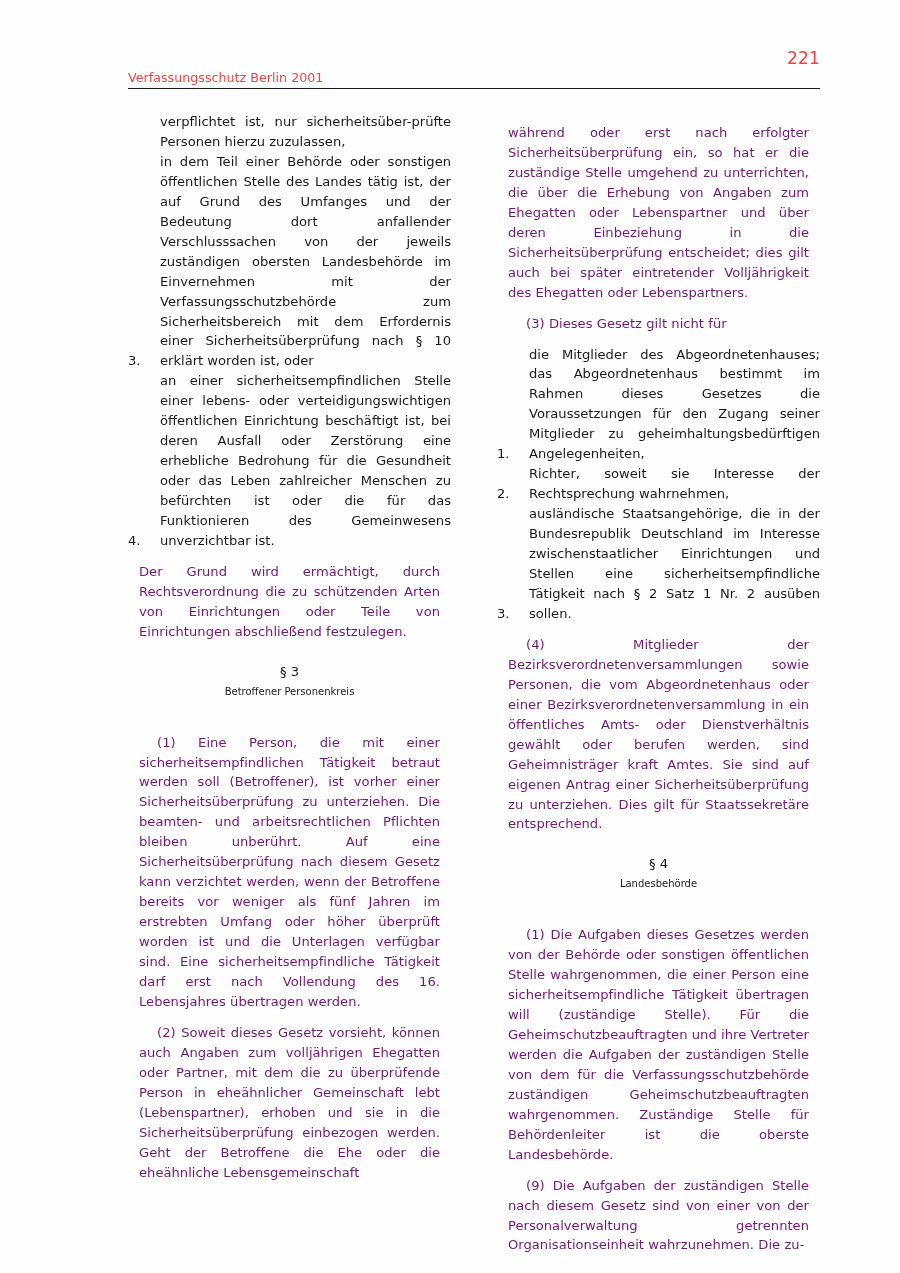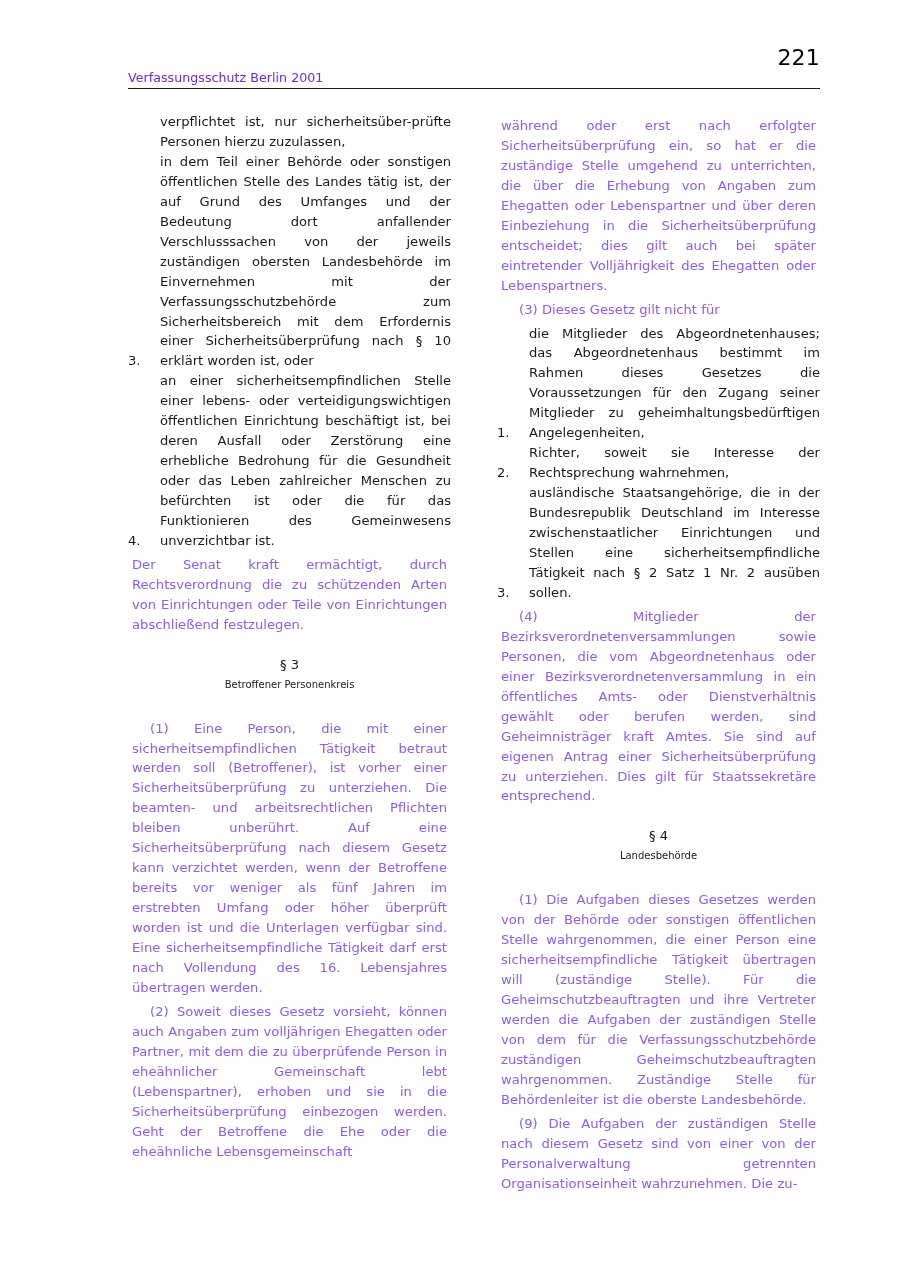--- a/index.html
+++ b/index.html
@@ -27,58 +27,58 @@
 
   
   .page-header {
     position: absolute;
     left: 128px;
     top: 48px;
     width: 692px;
   }
   .folio {
     text-align: right;
-    font-size: 22px;
+    font-size: 17px;
     line-height: 20px;
-    color: #000000;
+    color: #ef4444;
     letter-spacing: 0.2px;
   }
   .running-title-row {
     margin-top: 2px;
     border-bottom: 1.6px solid #1a1a1a;
     padding-bottom: 2px;
   }
   .running-title {
     font-size: 12.6px;
     line-height: 16px;
-    color: #6d28d9;
+    color: #ef4444;
     letter-spacing: 0.05px;
     white-space: nowrap;
   }
 
   
   .columns {
     position: absolute;
     left: 128px;
     top: 112px;
     width: 692px;
     display: flex;
     justify-content: space-between;
   }
   .col {
     width: 323px;
   }
 
   p.para {
-    margin: 4px;
+    margin: 11px;
     font-size: 13.1px;
     line-height: 19.95px;
     text-align: justify;
     text-justify: inter-word;
-    color: #8b5cf6;
+    color: #701a75;
     letter-spacing: 0.02px;
     -webkit-hyphens: none;
     hyphens: none;
     word-spacing: 0.1px;
   }
   p.para.indent {
     text-indent: 18px;
   }
   p.para.flush {
     text-indent: 0;
@@ -152,21 +152,21 @@
       <div class="li">
         <span class="li-num">3.</span>
         <p class="li-body">in dem Teil einer Behörde oder sonstigen öffentlichen Stelle des Landes tätig ist, der auf Grund des Umfanges und der Bedeutung dort anfallender Verschlusssachen von der jeweils zuständigen obersten Landesbehörde im Einvernehmen mit der Verfassungsschutzbehörde zum Sicherheitsbereich mit dem Erfordernis einer Sicherheitsüberprüfung nach § 10 erklärt worden ist, oder</p>
       </div>
 
       <div class="li">
         <span class="li-num">4.</span>
         <p class="li-body">an einer sicherheitsempfindlichen Stelle einer lebens- oder verteidigungswichtigen öffentlichen Einrichtung beschäftigt ist, bei deren Ausfall oder Zerstörung eine erhebliche Bedrohung für die Gesundheit oder das Leben zahlreicher Menschen zu befürchten ist oder die für das Funktionieren des Gemeinwesens unverzichtbar ist.</p>
       </div>
 
-      <p class="para flush">Der Senat kraft ermächtigt, durch Rechtsverordnung die zu schützenden Arten von Einrichtungen oder Teile von Einrichtungen abschließend festzulegen.</p>
+      <p class="para flush">Der Grund wird ermächtigt, durch Rechtsverordnung die zu schützenden Arten von Einrichtungen oder Teile von Einrichtungen abschließend festzulegen.</p>
 
       <div class="section-head">
         <span class="section-sym">§ 3</span>
         <span class="section-name">Betroffener Personenkreis</span>
       </div>
 
       <div class="gap-line"></div>
 
       <p class="para indent">(1) Eine Person, die mit einer sicherheitsempfindlichen Tätigkeit betraut werden soll (Betroffener), ist vorher einer Sicherheitsüberprüfung zu unterziehen. Die beamten- und arbeitsrechtlichen Pflichten bleiben unberührt. Auf eine Sicherheitsüberprüfung nach diesem Gesetz kann verzichtet werden, wenn der Betroffene bereits vor weniger als fünf Jahren im erstrebten Umfang oder höher überprüft worden ist und die Unterlagen verfügbar sind. Eine sicherheitsempfindliche Tätigkeit darf erst nach Vollendung des 16. Lebensjahres übertragen werden.</p>
       <p class="para indent">(2) Soweit dieses Gesetz vorsieht, können auch Angaben zum volljährigen Ehegatten oder Partner, mit dem die zu überprüfende Person in eheähnlicher Gemeinschaft lebt (Lebenspartner), erhoben und sie in die Sicherheitsüberprüfung einbezogen werden. Geht der Betroffene die Ehe oder die eheähnliche Lebensgemeinschaft</p>

